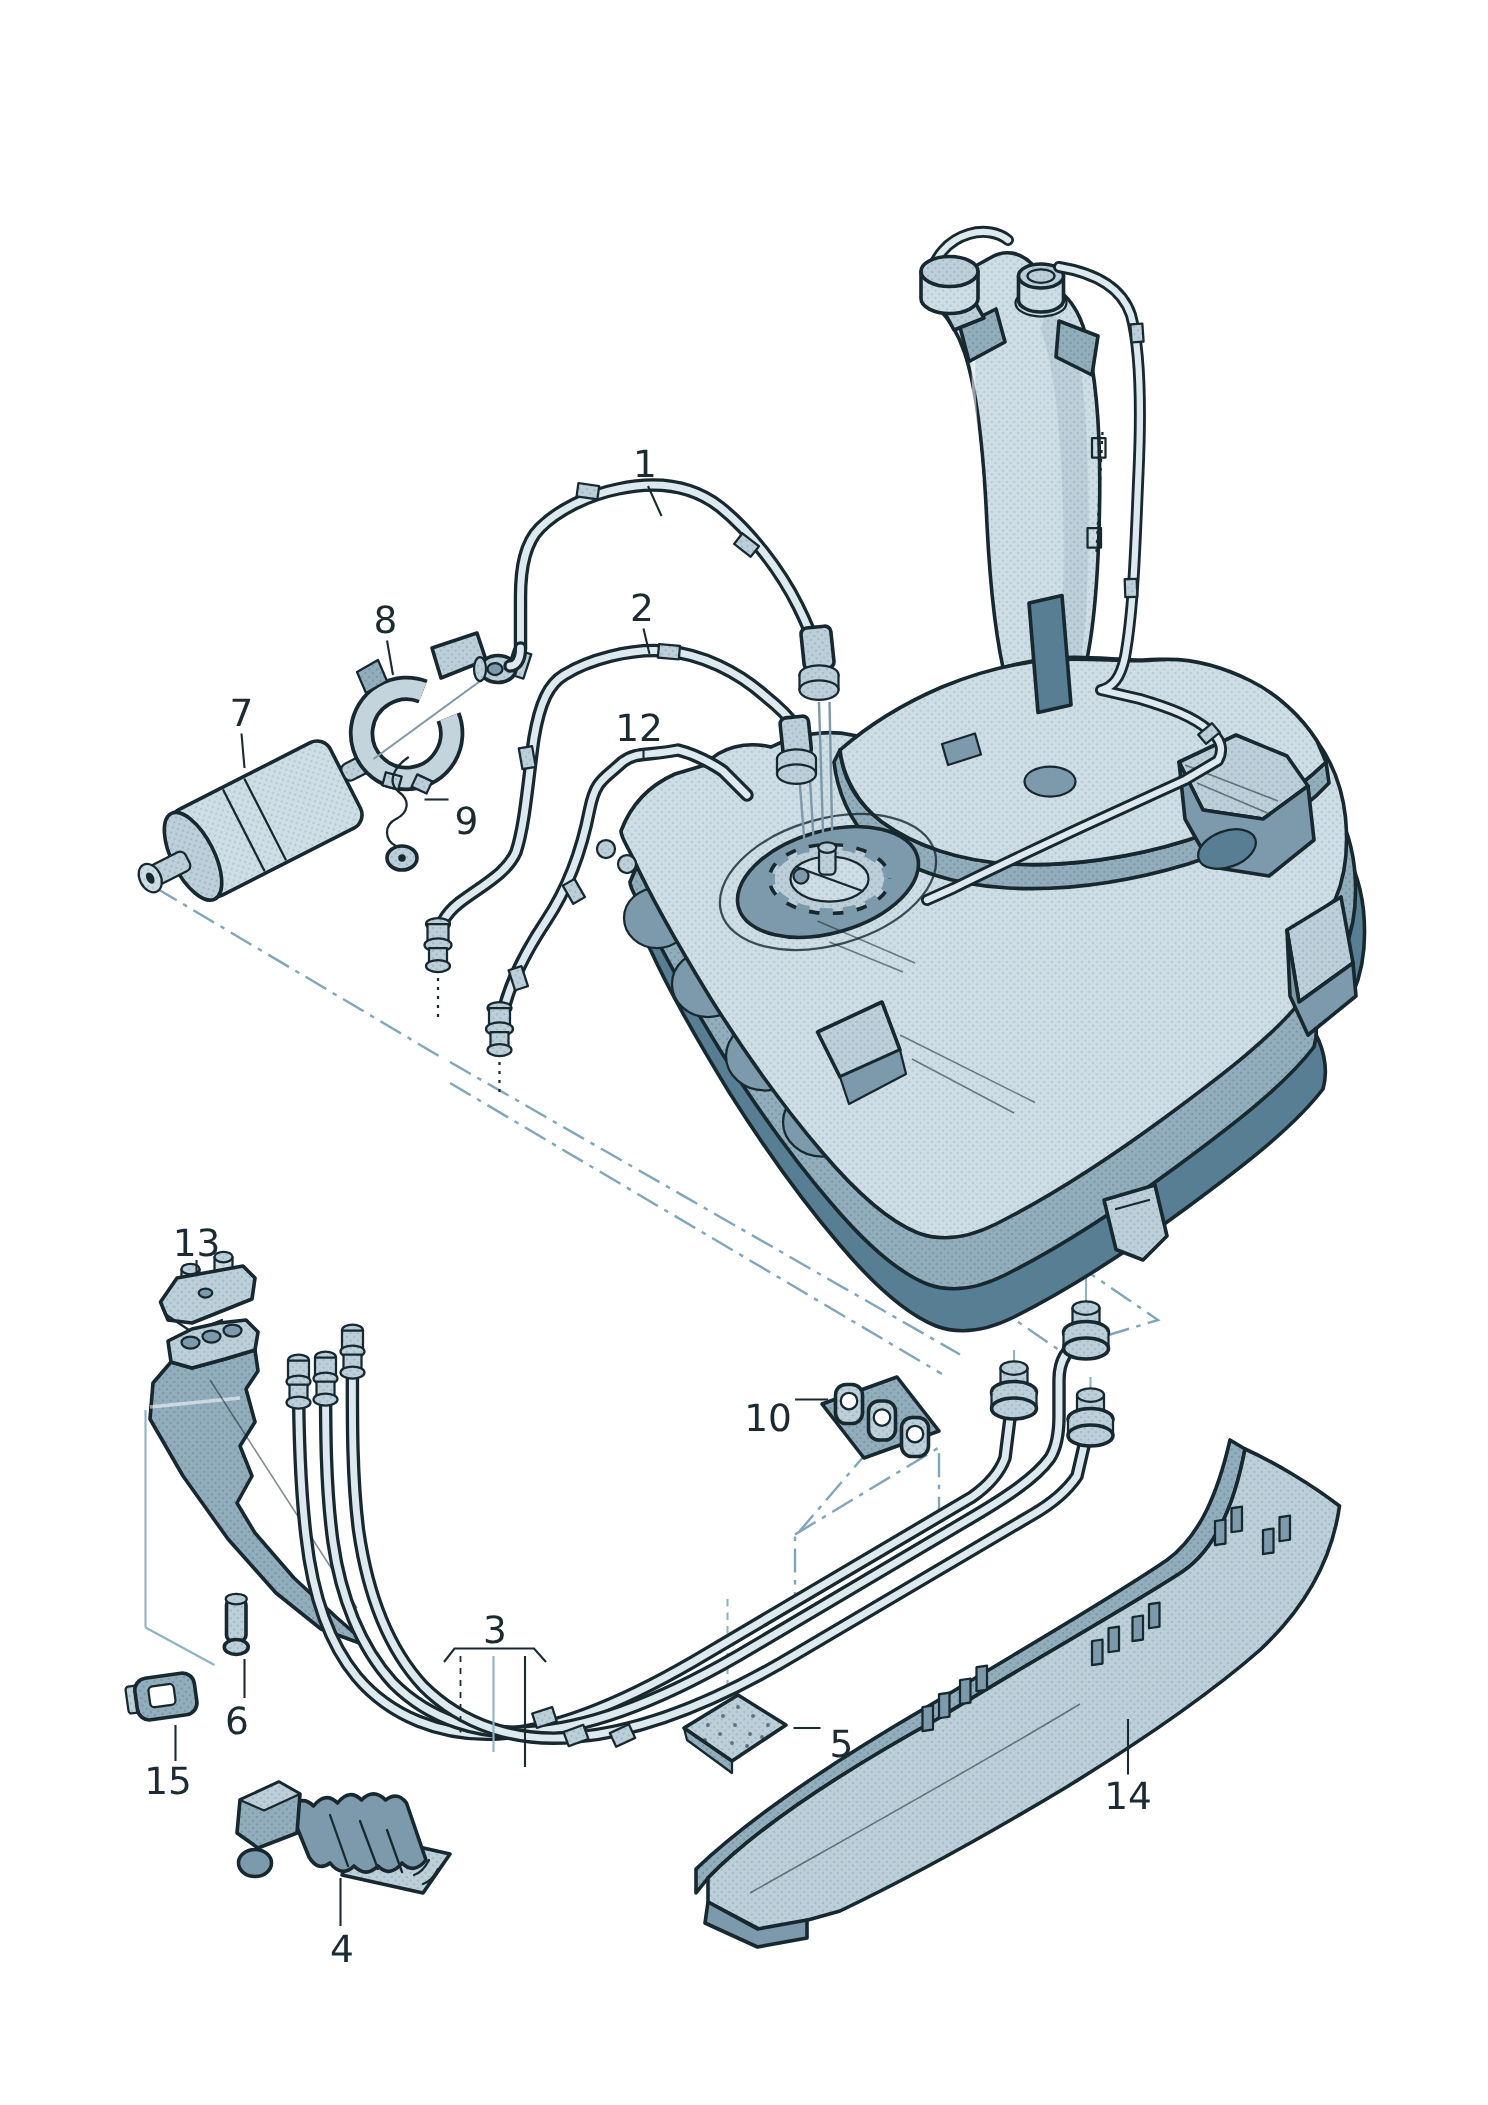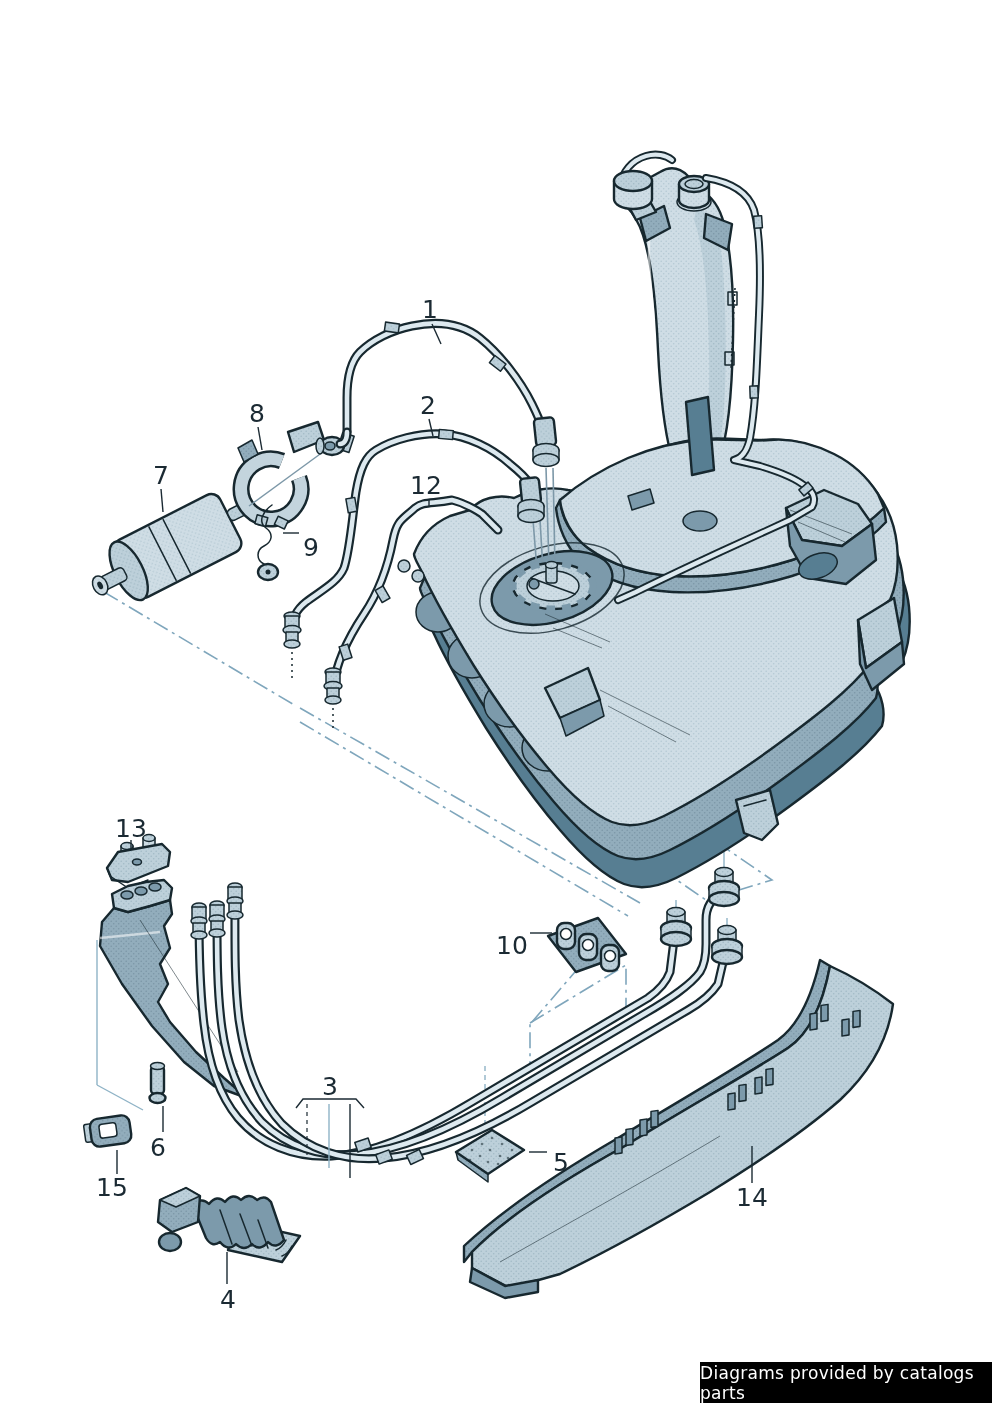--- a/index.html
+++ b/index.html
@@ -454,16 +454,13 @@
     <text class="lbl" x="112" y="1196">15</text>
     <line class="lead" x1="227" y1="1252" x2="227" y2="1284"></line>
     <text class="lbl" x="228" y="1308">4</text>
     <line class="lead" x1="547" y1="1152" x2="529" y2="1152"></line>
     <text class="lbl" x="561" y="1171">5</text>
     <line class="lead" x1="752" y1="1146" x2="752" y2="1183"></line>
     <text class="lbl" x="752" y="1206">14</text>
   </g>
 </svg>
 
-<div class="footer">
-  <span>Diagrams provided by catalogs parts</span>
 </div>
-</div>
 
 </body></html>

